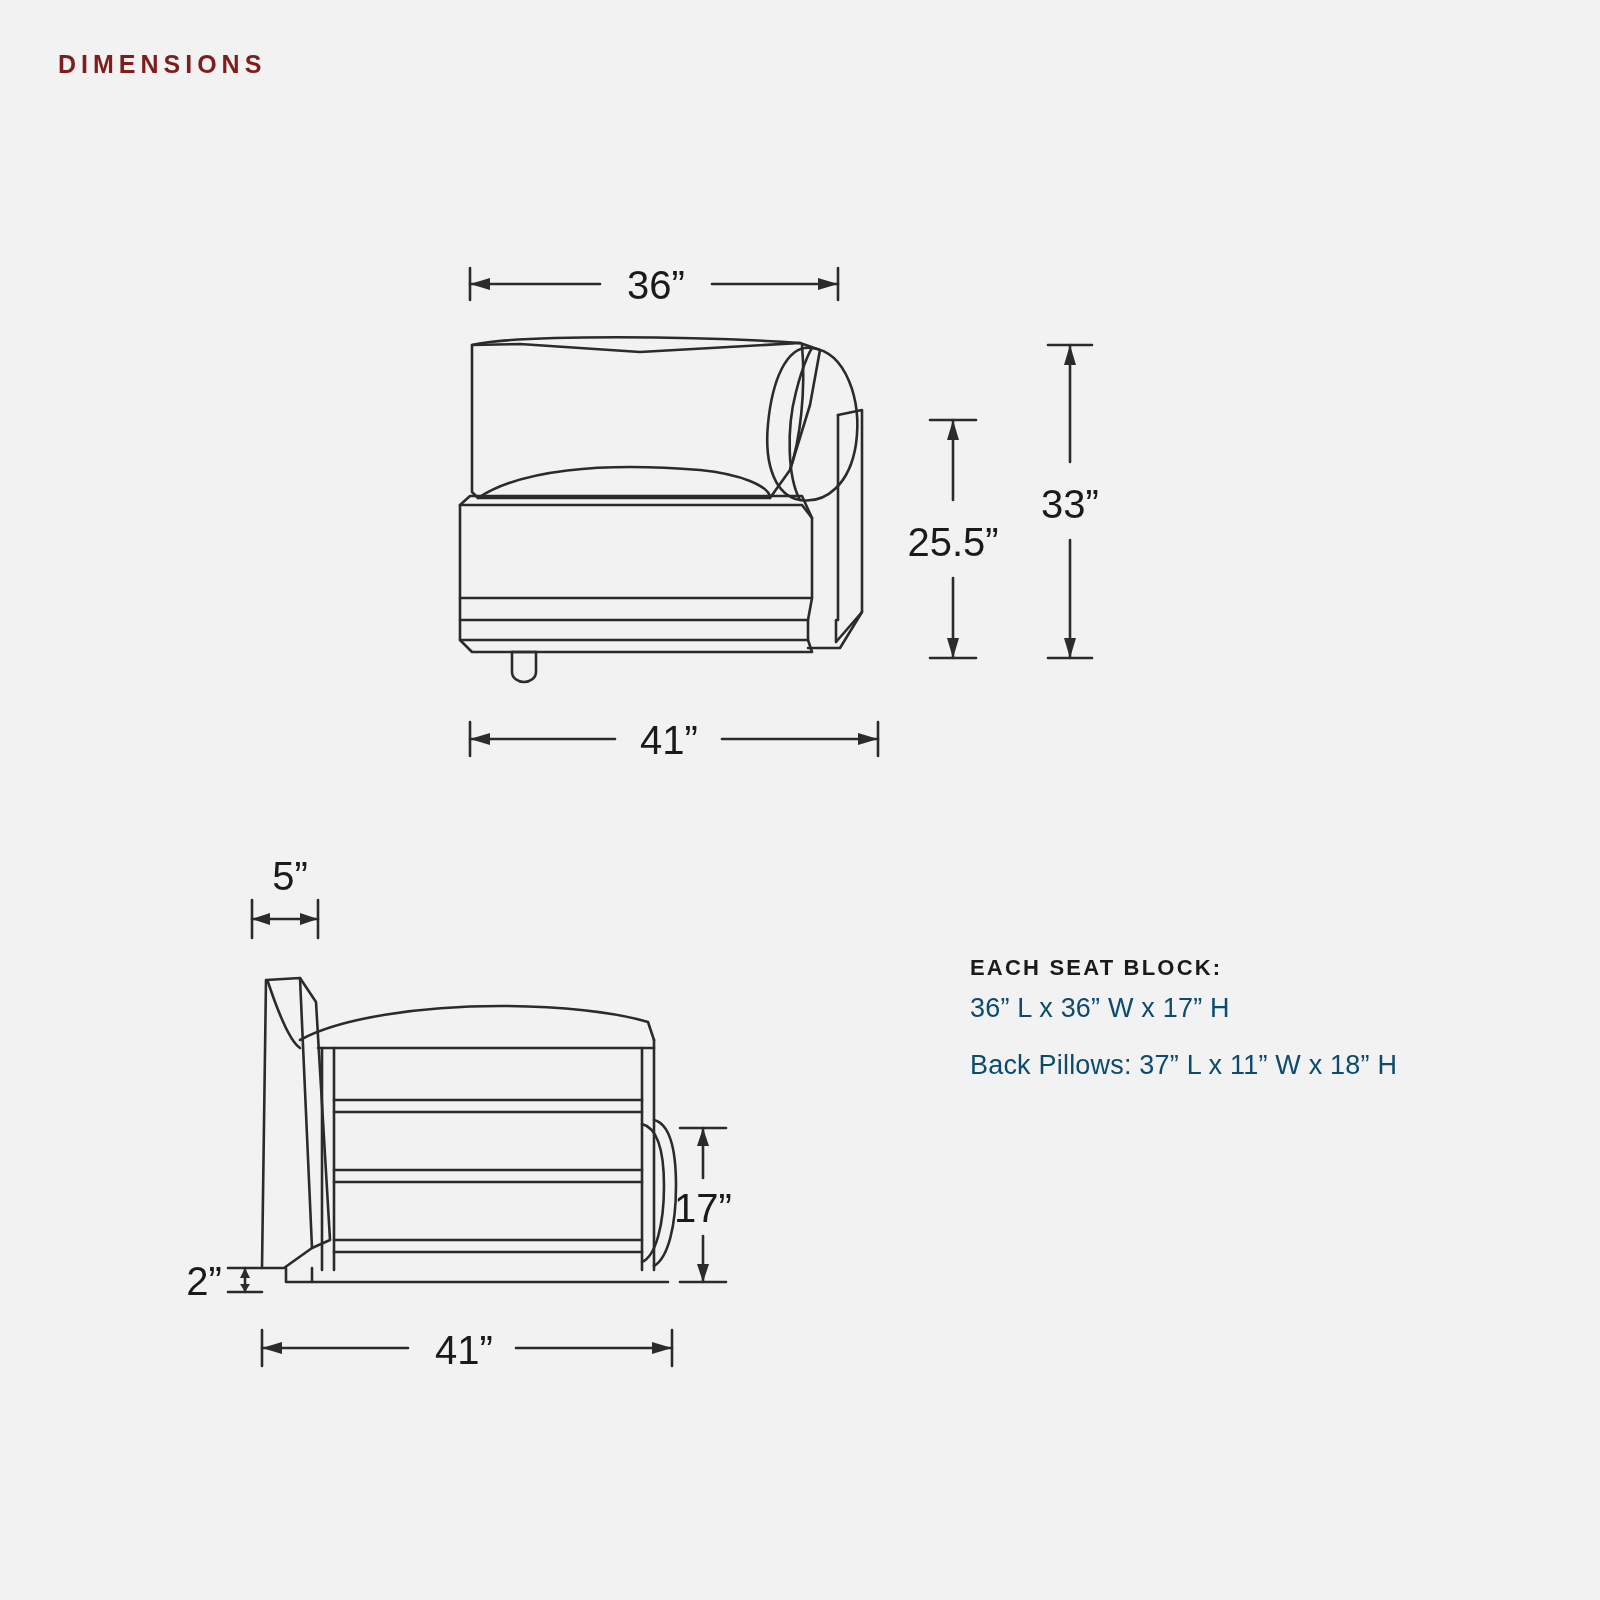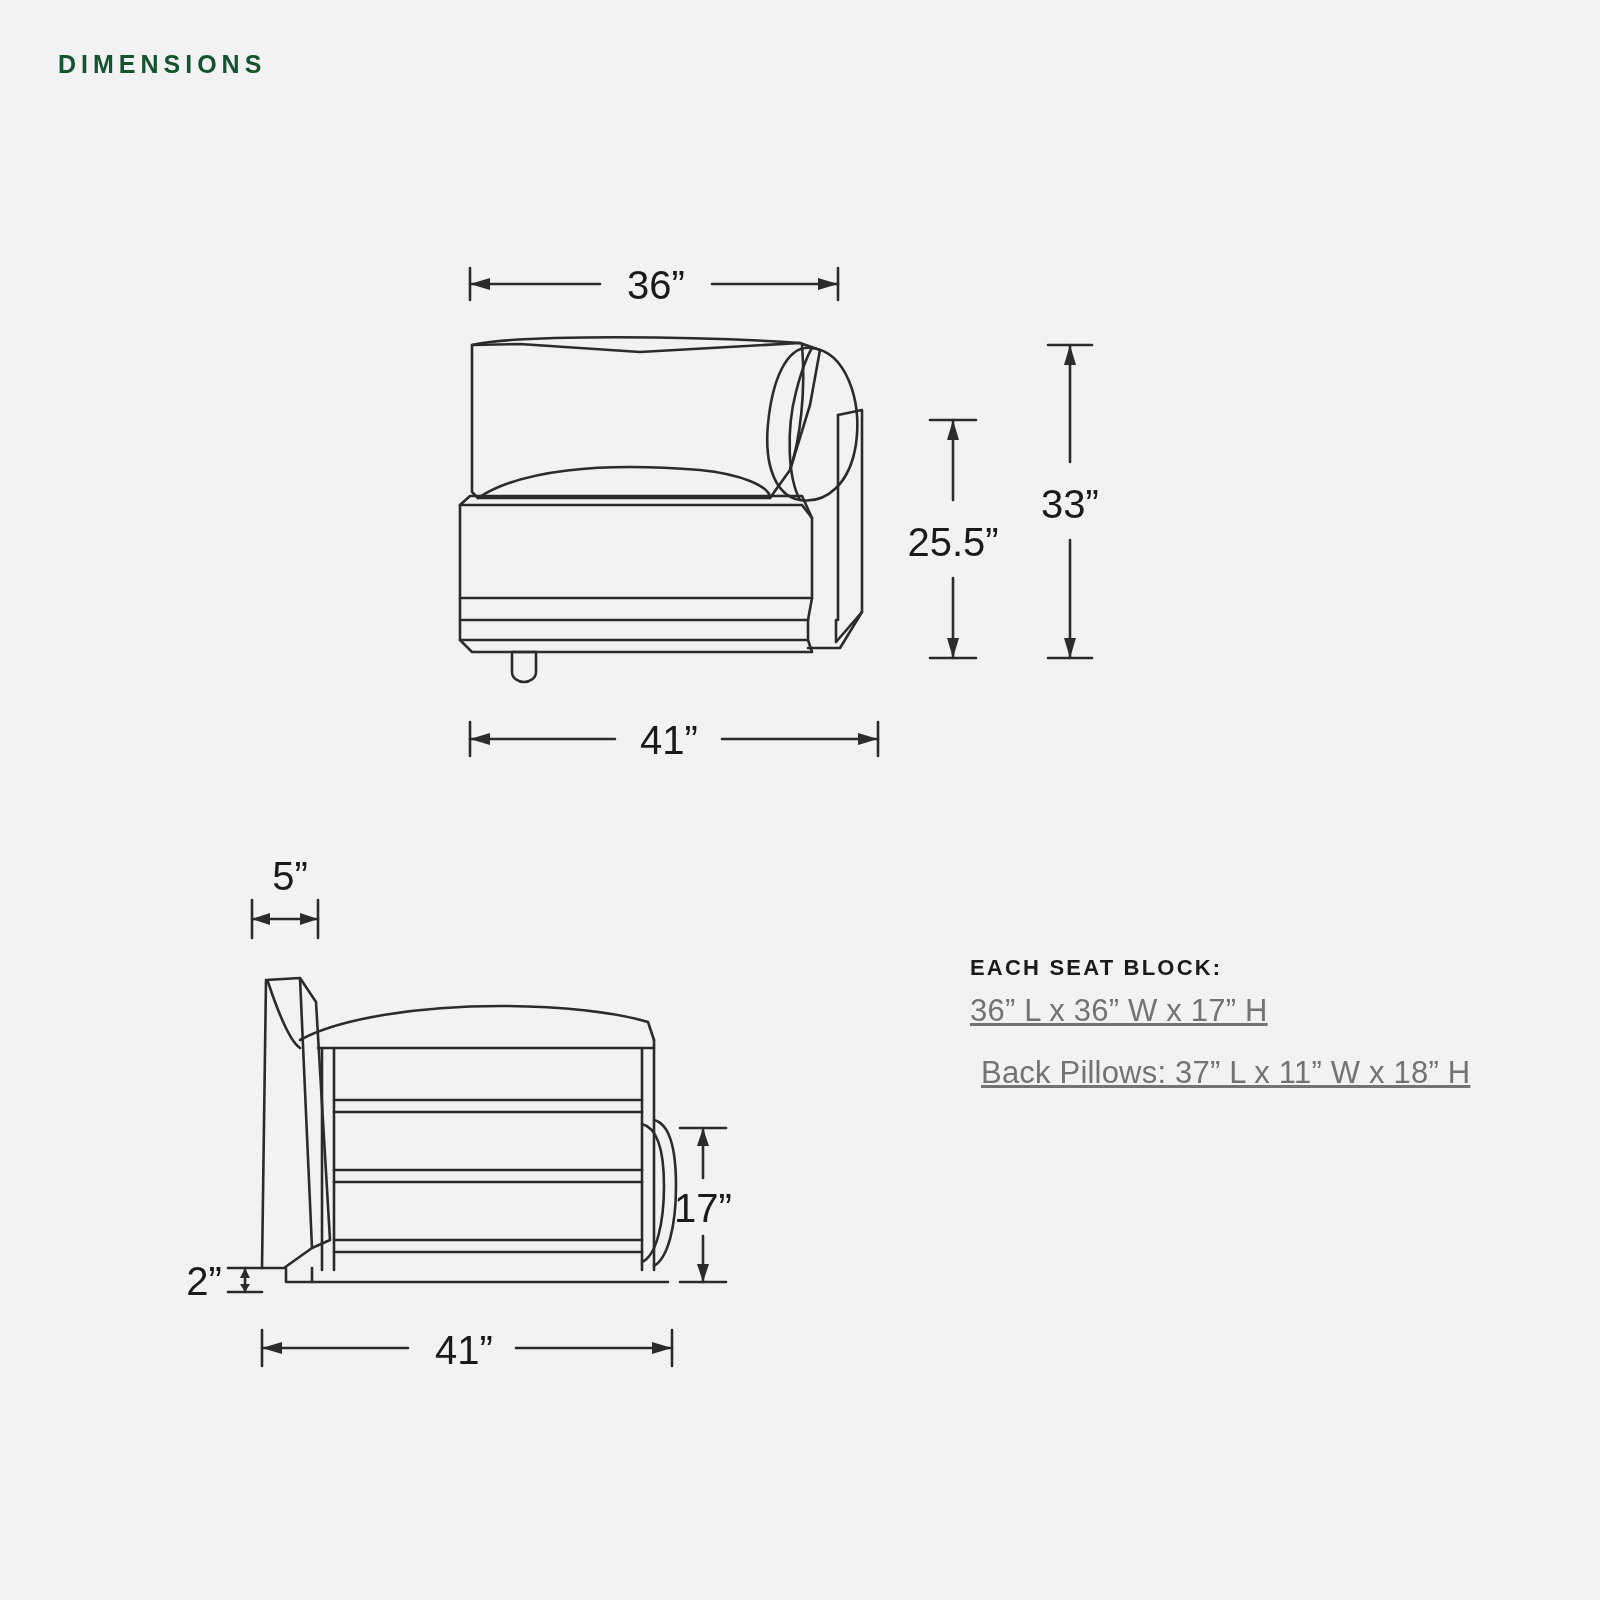--- a/index.html
+++ b/index.html
@@ -20,21 +20,21 @@
     inset: 0;
     background: #f2f2f2;
   }
   .title {
     position: absolute;
     left: 58px;
     top: 50px;
     font-size: 25px;
     font-weight: bold;
     letter-spacing: 5px;
-    color: #14532d;
+    color: #7f1d1d;
   }
   svg.diagram {
     position: absolute;
     left: 0;
     top: 0;
     width: 1600px;
     height: 1600px;
   }
   .dimlabel {
     font-family: "Liberation Sans", sans-serif;
@@ -51,29 +51,27 @@
     margin-bottom: 26px;
   }
   .spec-head {
     font-size: 22px;
     font-weight: bold;
     letter-spacing: 2.2px;
     color: #1a1a1a;
     margin-bottom: 12px;
   }
   .spec-line {
-    font-size: 31px;
-    color: #737373;
+    font-size: 27px;
+    color: #0c4a6e;
     margin-bottom: 12px;
     letter-spacing: 0.2px;
-    text-decoration: underline;
   }
   .spec-block.pillows .spec-line {
     margin-bottom: 18px;
-    margin-left: 11px;
   }
 </style>
 </head>
 <body>
 
 <div class="page">
 
   <div class="title">DIMENSIONS</div>
 
   <svg class="diagram" viewBox="0 0 1600 1600">

